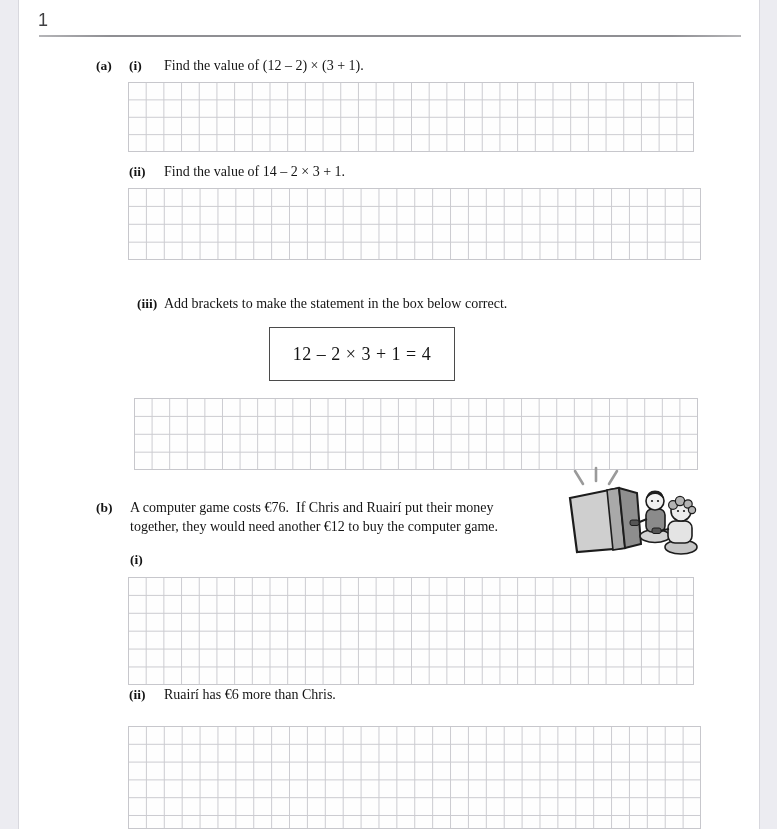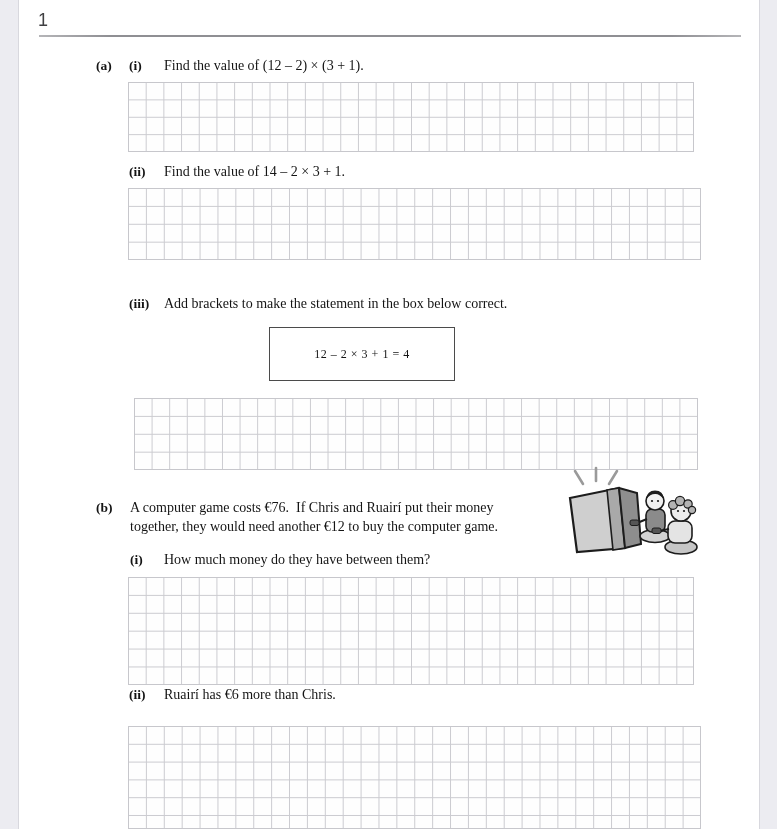--- a/index.html
+++ b/index.html
@@ -52,21 +52,21 @@
     background-image:
       linear-gradient(to right, #cbcbd0 1px, transparent 1px),
       linear-gradient(to bottom, #cbcbd0 1px, transparent 1px);
     background-position: -1px -1px;
   }
 
   .statement-box {
     position: absolute;
     border: 1.4px solid #4b4b4b;
     display: flex; align-items: center; justify-content: center;
-    font-size: 12px;
+    font-size: 18px;
     letter-spacing: 0.5px;
     text-align: center;
   }
 
   .illustration { position: absolute; }
 </style>
 </head>
 <body>
 
 <div class="side-strip left"></div>
@@ -79,21 +79,21 @@
 
   <span class="lbl" style="left:77px; top:58px">(a)</span>
   <span class="lbl" style="left:110px; top:58px">(i)</span>
   <span class="txt" style="left:145px; top:58px">Find the value of (12 – 2) × (3 + 1).</span>
   <div class="grid" style="left:109px; top:82px; width:566px; height:70px; background-size:17.7px 17.4px"></div>
 
   <span class="lbl" style="left:110px; top:164px">(ii)</span>
   <span class="txt" style="left:145px; top:164px">Find the value of 14 – 2 × 3 + 1.</span>
   <div class="grid" style="left:109px; top:188px; width:573px; height:72px; background-size:17.9px 17.9px"></div>
 
-  <span class="lbl" style="left:110px; top:296px">(iii)</span>
+  <span class="lbl" style="left:118px; top:296px">(iii)</span>
   <span class="txt" style="left:145px; top:296px">Add brackets to make the statement in the box below correct.</span>
   <div class="statement-box" style="left:250px; top:327px; width:186px; height:54px">12 – 2 × 3 + 1 = 4</div>
   <div class="grid" style="left:115px; top:398px; width:564px; height:72px; background-size:17.6px 17.9px"></div>
 
   <span class="lbl" style="left:77px; top:500px">(b)</span>
   <span class="txt" style="left:111px; top:500px">A computer game costs €76.  If Chris and Ruairí put their money</span>
   <span class="txt" style="left:111px; top:519px">together, they would need another €12 to buy the computer game.</span>
 
   <svg class="illustration" style="left:548px; top:466px" width="138" height="92" viewBox="0 0 138 92">
 
@@ -127,20 +127,19 @@
       <circle cx="106" cy="39" r="4.4" fill="#b3b3b3" stroke="#1c1c1c" stroke-width="1.2"></circle>
       <circle cx="113" cy="35" r="4.6" fill="#b3b3b3" stroke="#1c1c1c" stroke-width="1.2"></circle>
       <circle cx="121" cy="38" r="4.2" fill="#b3b3b3" stroke="#1c1c1c" stroke-width="1.2"></circle>
       <circle cx="125" cy="44" r="3.6" fill="#b3b3b3" stroke="#1c1c1c" stroke-width="1.2"></circle>
       <circle cx="111" cy="45" r="1.1" fill="#1c1c1c"></circle>
       <circle cx="117" cy="45" r="1.1" fill="#1c1c1c"></circle>
     </g>
   </svg>
 
   <span class="lbl" style="left:111px; top:552px">(i)</span>
-  <span class="txt" style="left:145px; top:552px">How much money do they have between them?</span>
   <div class="grid" style="left:109px; top:577px; width:566px; height:108px; background-size:17.7px 17.9px"></div>
 
   <span class="lbl" style="left:110px; top:687px">(ii)</span>
   <span class="txt" style="left:145px; top:687px">Ruairí has €6 more than Chris.</span>
   <div class="grid" style="left:109px; top:726px; width:573px; height:103px; background-size:17.9px 17.8px"></div>
 
 </div>
 
 </body></html>

